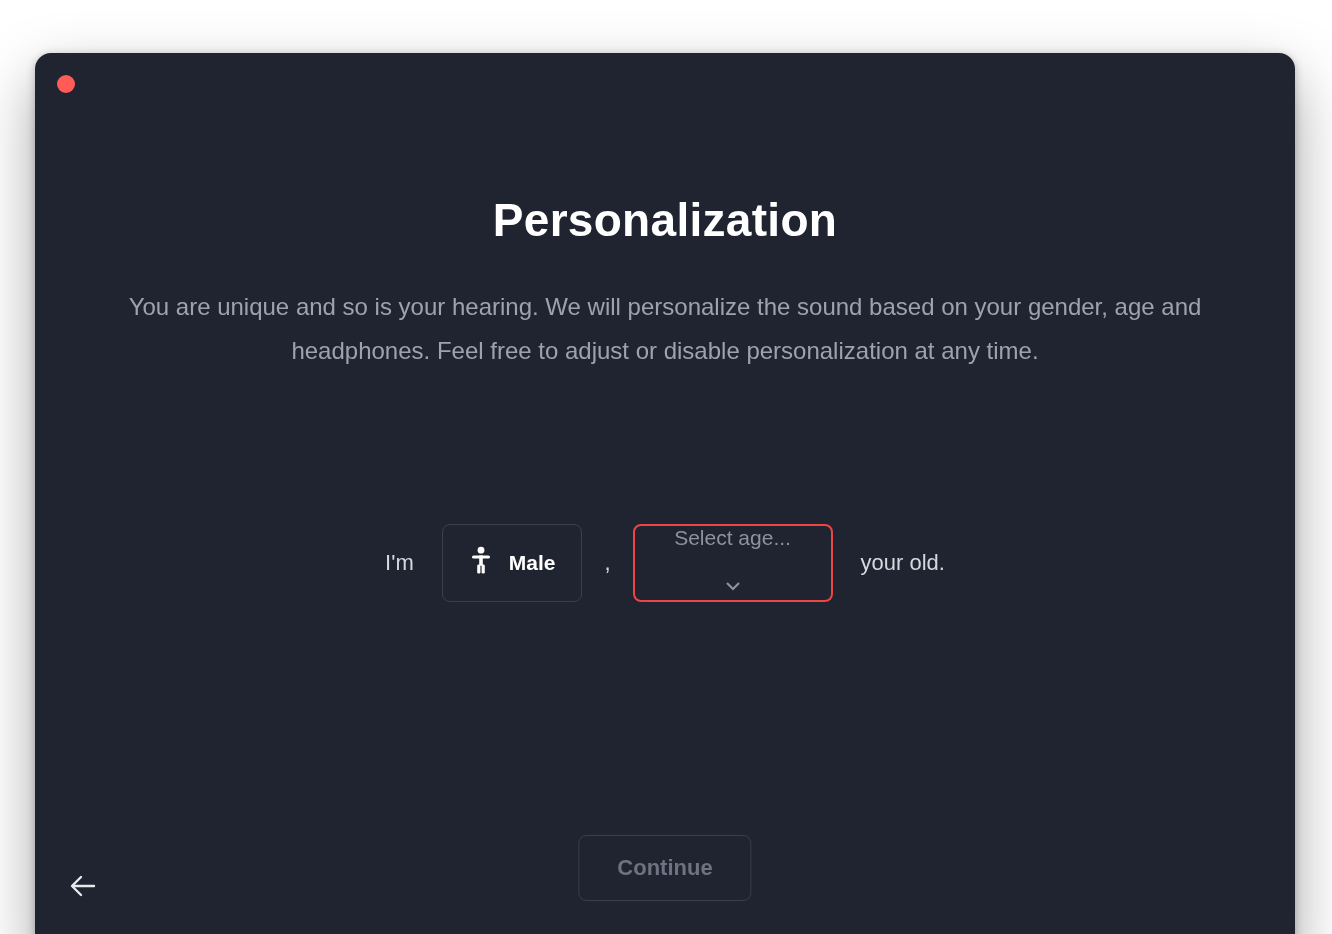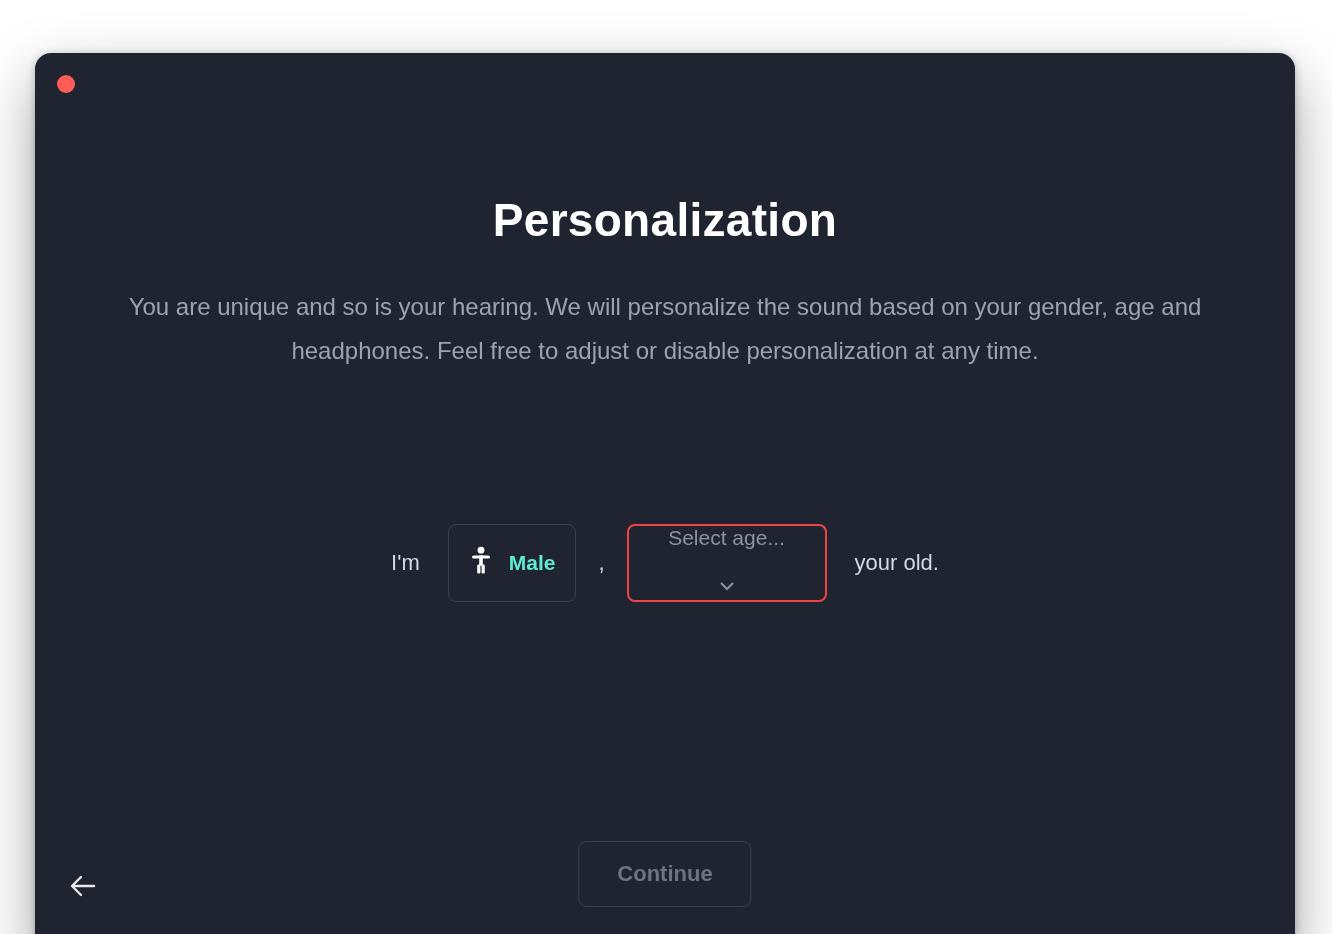--- a/index.html
+++ b/index.html
@@ -69,25 +69,25 @@
 
   .static-text {
     color: #d5d8de;
     font-size: 22px;
   }
 
   .toggle {
     display: inline-flex;
     align-items: center;
     gap: 16px;
-    padding: 0 20px;
+    padding: 0 26px;
     height: 78px;
     border: 1px solid #3a3f4c;
     border-radius: 8px;
-    color: #5eead4;
+    color: #ffffff;
     font-size: 21px;
     font-weight: 600;
     cursor: pointer;
     background: transparent;
   }
 
   .toggle svg { width: 24px; height: 28px; fill: #ffffff; }
 
   .select {
     display: inline-flex;
@@ -110,21 +110,21 @@
 
   .comma {
     color: #d5d8de;
     font-size: 22px;
     margin: 0 -6px;
   }
 
   .continue {
     position: absolute;
     left: 50%;
-    bottom: 50px;
+    bottom: 56px;
     transform: translateX(-50%);
     padding: 0 38px;
     height: 66px;
     border: 1px solid #3a3f4c;
     border-radius: 8px;
     background: transparent;
     color: #6d7380;
     font-size: 22px;
     font-weight: 600;
     cursor: pointer;

